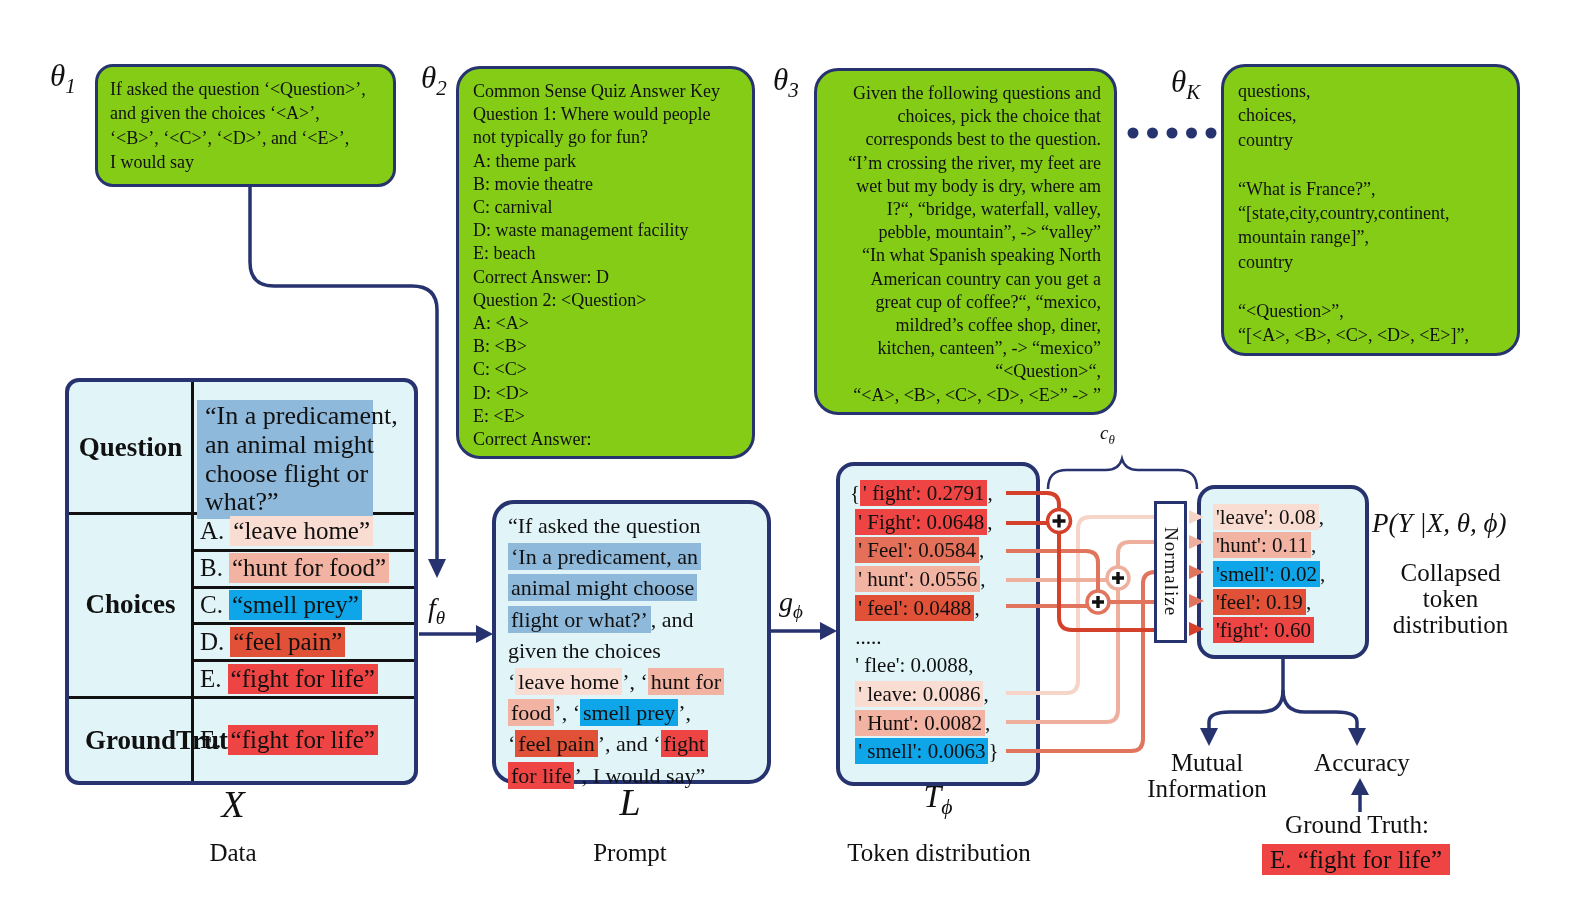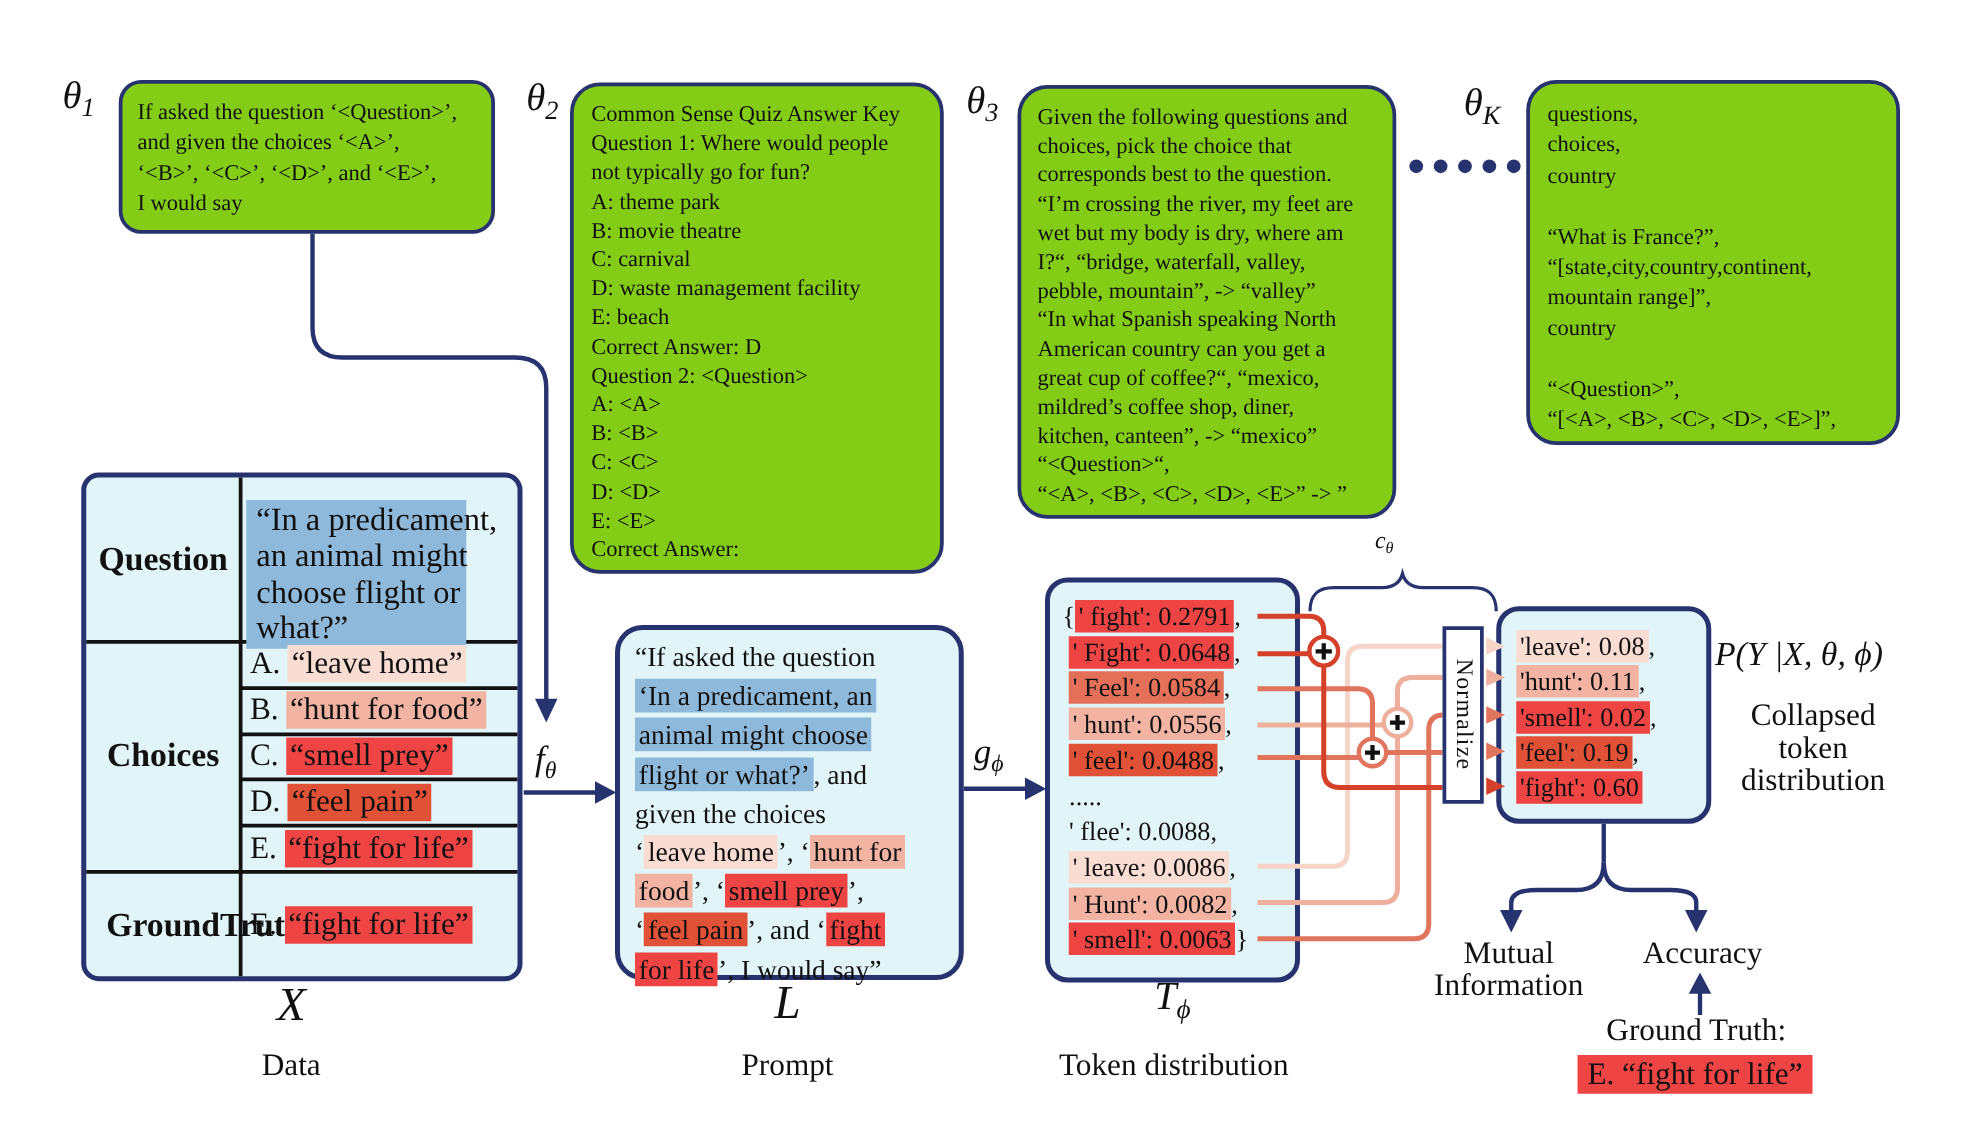--- a/index.html
+++ b/index.html
@@ -9,21 +9,21 @@
   .box{position:absolute;background:#84cc16;border:3.5px solid #27336f;border-radius:20px;box-sizing:border-box;}
   .cyan{background:#e1f5f9;border-width:4px;}
   .ln{white-space:nowrap;}
   .sym{position:absolute;font-style:italic;font-family:"Liberation Serif",serif;}
   .sym sub{font-size:68%;}
   .cap{position:absolute;text-align:center;font-size:25px;line-height:26px;}
   .hl{padding:1px 3px;}
   .hl-blue{background:#8fb9da;}
   .hl-1{background:#f9dcd2;}
   .hl-2{background:#f2b3a2;}
-  .hl-3{background:#ef4444;}
+  .hl-3{background:#0ea5e9;}
   .hl-35{background:#e4705a;}
   .hl-4{background:#e05138;}
   .hl-5{background:#ef4444;}
   .overlay{position:absolute;left:0;top:0;pointer-events:none;z-index:6;}
   .boxlayer{z-index:2;}
   .toplayer{z-index:8;}
   
   .tbl-vline{position:absolute;left:122px;top:0;width:2.5px;height:100%;background:#111;}
   .tbl-hline{position:absolute;left:0;width:100%;height:3px;background:#111;}
   .tbl-subline{position:absolute;left:123px;right:0;height:2.5px;background:#111;}
@@ -64,21 +64,21 @@
       <div class="ln">E: beach</div>
       <div class="ln">Correct Answer: D</div>
       <div class="ln">Question 2: &lt;Question&gt;</div>
       <div class="ln">A: &lt;A&gt;</div>
       <div class="ln">B: &lt;B&gt;</div>
       <div class="ln">C: &lt;C&gt;</div>
       <div class="ln">D: &lt;D&gt;</div>
       <div class="ln">E:  &lt;E&gt;</div>
       <div class="ln">Correct Answer:</div>
     </div>
-  <div class="box boxlayer" style="left:814px;top:68px;width:303px;height:347px;border-radius:24px;padding:11px 13px;font-size:18px;line-height:23.2px;">
+  <div class="box boxlayer" style="left:814px;top:68px;width:303px;height:347px;border-radius:24px;padding:11px 13px;font-size:18px;line-height:23.2px;text-align:right;">
       <div class="ln">Given the following questions and</div>
       <div class="ln">choices, pick the choice that</div>
       <div class="ln">corresponds best to the question.</div>
       <div class="ln">“I’m crossing the river, my feet are</div>
       <div class="ln">wet but my body is dry, where am</div>
       <div class="ln">I?“, “bridge, waterfall, valley,</div>
       <div class="ln">pebble, mountain”, -&gt; “valley”</div>
       <div class="ln">“In what Spanish speaking North</div>
       <div class="ln">American country can you get a</div>
       <div class="ln">great cup of coffee?“, “mexico,</div>

